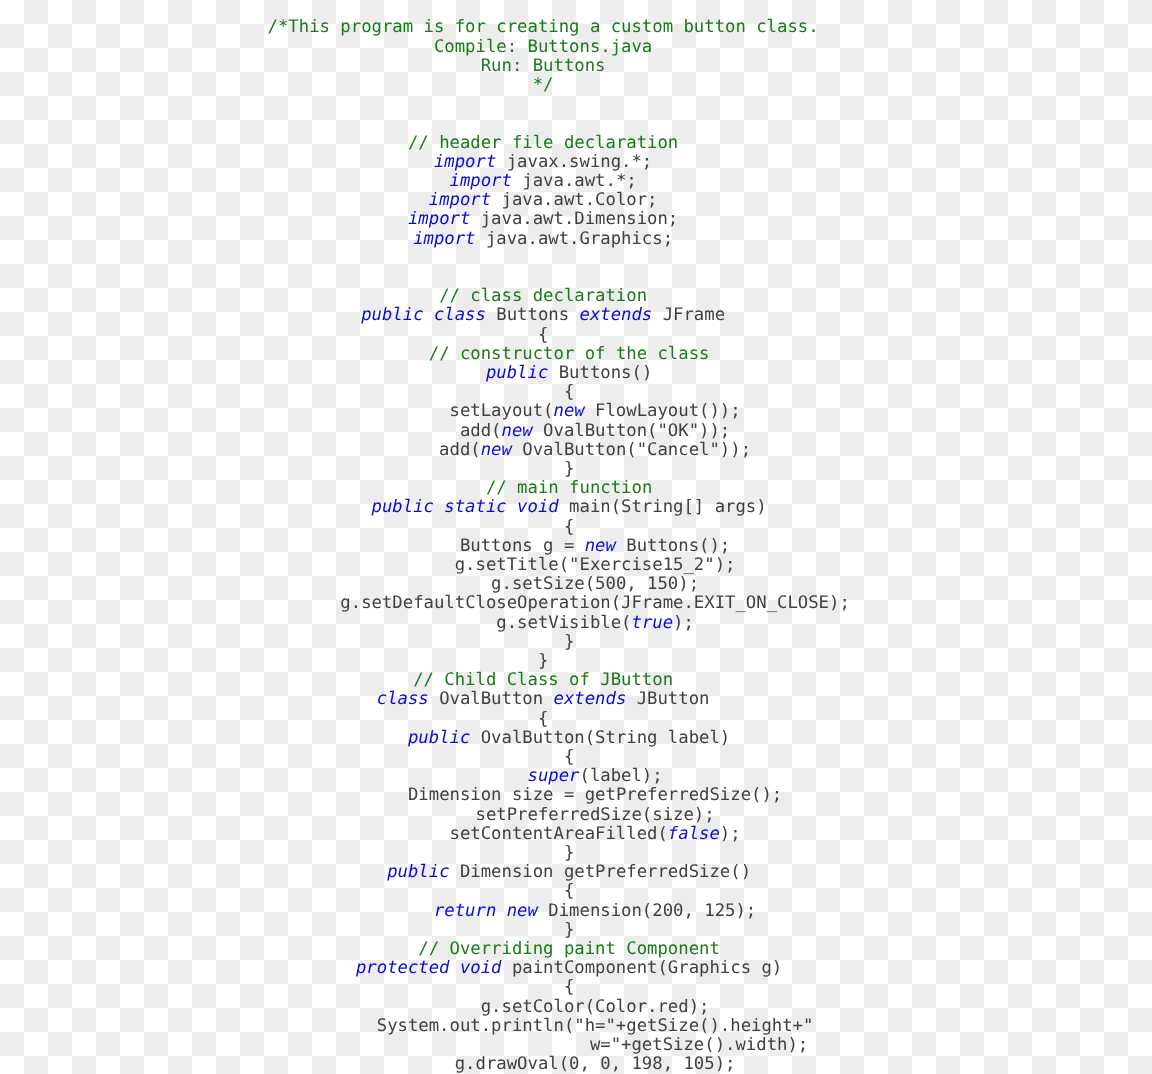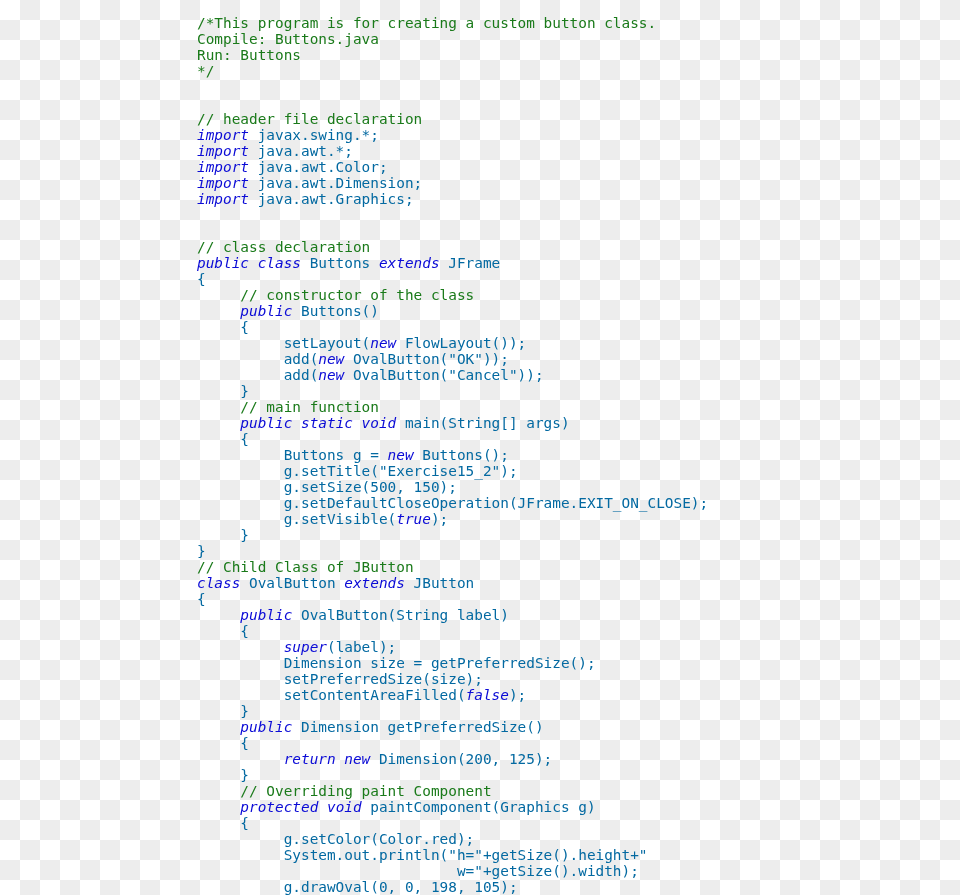--- a/index.html
+++ b/index.html
@@ -29,23 +29,24 @@
     line-height: 16px;
     letter-spacing: 0px;
     white-space: pre;
     font-family: "DejaVu Sans Mono", "Liberation Mono", monospace;
   }
 
   .ln {
     display: block;
     height: 16px;
     white-space: pre;
+    text-align: center;
   }
 
   .tok { white-space: pre; }
-  .c-plain   { color: #0369a1; }
+  .c-plain   { color: #404040; }
   .c-comment { color: #1a7a1a; }
   .c-keyword { color: #0b0bd6; font-style: italic; }
 </style>
 </head>
 <body>
 
 <pre id="code-listing"><span class="ln"><span class="tok c-comment">/*This program is for creating a custom button class.</span></span><span class="ln"><span class="tok c-comment">Compile: Buttons.java</span></span><span class="ln"><span class="tok c-comment">Run: Buttons</span></span><span class="ln"><span class="tok c-comment">*/</span></span><span class="ln">&nbsp;</span><span class="ln">&nbsp;</span><span class="ln"><span class="tok c-comment">// header file declaration</span></span><span class="ln"><span class="tok c-keyword">import</span><span class="tok c-plain"> javax.swing.*;</span></span><span class="ln"><span class="tok c-keyword">import</span><span class="tok c-plain"> java.awt.*;</span></span><span class="ln"><span class="tok c-keyword">import</span><span class="tok c-plain"> java.awt.Color;</span></span><span class="ln"><span class="tok c-keyword">import</span><span class="tok c-plain"> java.awt.Dimension;</span></span><span class="ln"><span class="tok c-keyword">import</span><span class="tok c-plain"> java.awt.Graphics;</span></span><span class="ln">&nbsp;</span><span class="ln">&nbsp;</span><span class="ln"><span class="tok c-comment">// class declaration</span></span><span class="ln"><span class="tok c-keyword">public class</span><span class="tok c-plain"> Buttons </span><span class="tok c-keyword">extends</span><span class="tok c-plain"> JFrame</span></span><span class="ln"><span class="tok c-plain">{</span></span><span class="ln"><span class="tok c-plain">     </span><span class="tok c-comment">// constructor of the class</span></span><span class="ln"><span class="tok c-plain">     </span><span class="tok c-keyword">public</span><span class="tok c-plain"> Buttons()</span></span><span class="ln"><span class="tok c-plain">     {</span></span><span class="ln"><span class="tok c-plain">          setLayout(</span><span class="tok c-keyword">new</span><span class="tok c-plain"> FlowLayout());</span></span><span class="ln"><span class="tok c-plain">          add(</span><span class="tok c-keyword">new</span><span class="tok c-plain"> OvalButton("OK"));</span></span><span class="ln"><span class="tok c-plain">          add(</span><span class="tok c-keyword">new</span><span class="tok c-plain"> OvalButton("Cancel"));</span></span><span class="ln"><span class="tok c-plain">     }</span></span><span class="ln"><span class="tok c-plain">     </span><span class="tok c-comment">// main function</span></span><span class="ln"><span class="tok c-plain">     </span><span class="tok c-keyword">public static void</span><span class="tok c-plain"> main(String[] args)</span></span><span class="ln"><span class="tok c-plain">     {</span></span><span class="ln"><span class="tok c-plain">          Buttons g = </span><span class="tok c-keyword">new</span><span class="tok c-plain"> Buttons();</span></span><span class="ln"><span class="tok c-plain">          g.setTitle("Exercise15_2");</span></span><span class="ln"><span class="tok c-plain">          g.setSize(500, 150);</span></span><span class="ln"><span class="tok c-plain">          g.setDefaultCloseOperation(JFrame.EXIT_ON_CLOSE);</span></span><span class="ln"><span class="tok c-plain">          g.setVisible(</span><span class="tok c-keyword">true</span><span class="tok c-plain">);</span></span><span class="ln"><span class="tok c-plain">     }</span></span><span class="ln"><span class="tok c-plain">}</span></span><span class="ln"><span class="tok c-comment">// Child Class of JButton</span></span><span class="ln"><span class="tok c-keyword">class</span><span class="tok c-plain"> OvalButton </span><span class="tok c-keyword">extends</span><span class="tok c-plain"> JButton</span></span><span class="ln"><span class="tok c-plain">{</span></span><span class="ln"><span class="tok c-plain">     </span><span class="tok c-keyword">public</span><span class="tok c-plain"> OvalButton(String label)</span></span><span class="ln"><span class="tok c-plain">     {</span></span><span class="ln"><span class="tok c-plain">          </span><span class="tok c-keyword">super</span><span class="tok c-plain">(label);</span></span><span class="ln"><span class="tok c-plain">          Dimension size = getPreferredSize();</span></span><span class="ln"><span class="tok c-plain">          setPreferredSize(size);</span></span><span class="ln"><span class="tok c-plain">          setContentAreaFilled(</span><span class="tok c-keyword">false</span><span class="tok c-plain">);</span></span><span class="ln"><span class="tok c-plain">     }</span></span><span class="ln"><span class="tok c-plain">     </span><span class="tok c-keyword">public</span><span class="tok c-plain"> Dimension getPreferredSize()</span></span><span class="ln"><span class="tok c-plain">     {</span></span><span class="ln"><span class="tok c-plain">          </span><span class="tok c-keyword">return new</span><span class="tok c-plain"> Dimension(200, 125);</span></span><span class="ln"><span class="tok c-plain">     }</span></span><span class="ln"><span class="tok c-plain">     </span><span class="tok c-comment">// Overriding paint Component</span></span><span class="ln"><span class="tok c-plain">     </span><span class="tok c-keyword">protected void</span><span class="tok c-plain"> paintComponent(Graphics g)</span></span><span class="ln"><span class="tok c-plain">     {</span></span><span class="ln"><span class="tok c-plain">          g.setColor(Color.red);</span></span><span class="ln"><span class="tok c-plain">          System.out.println("h="+getSize().height+"</span></span><span class="ln"><span class="tok c-plain">                              w="+getSize().width);</span></span><span class="ln"><span class="tok c-plain">          g.drawOval(0, 0, 198, 105);</span></span></pre>
 
 </body></html>

